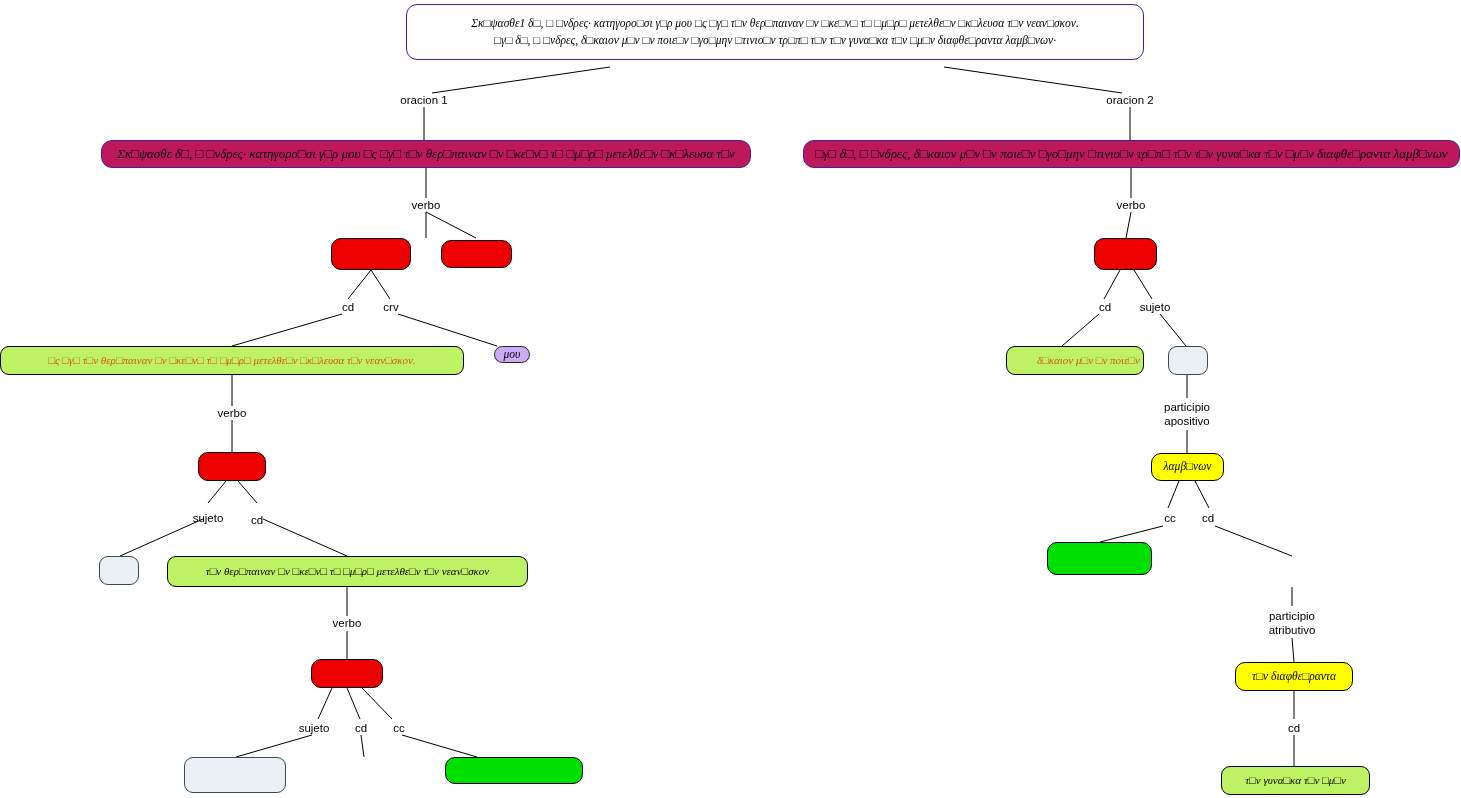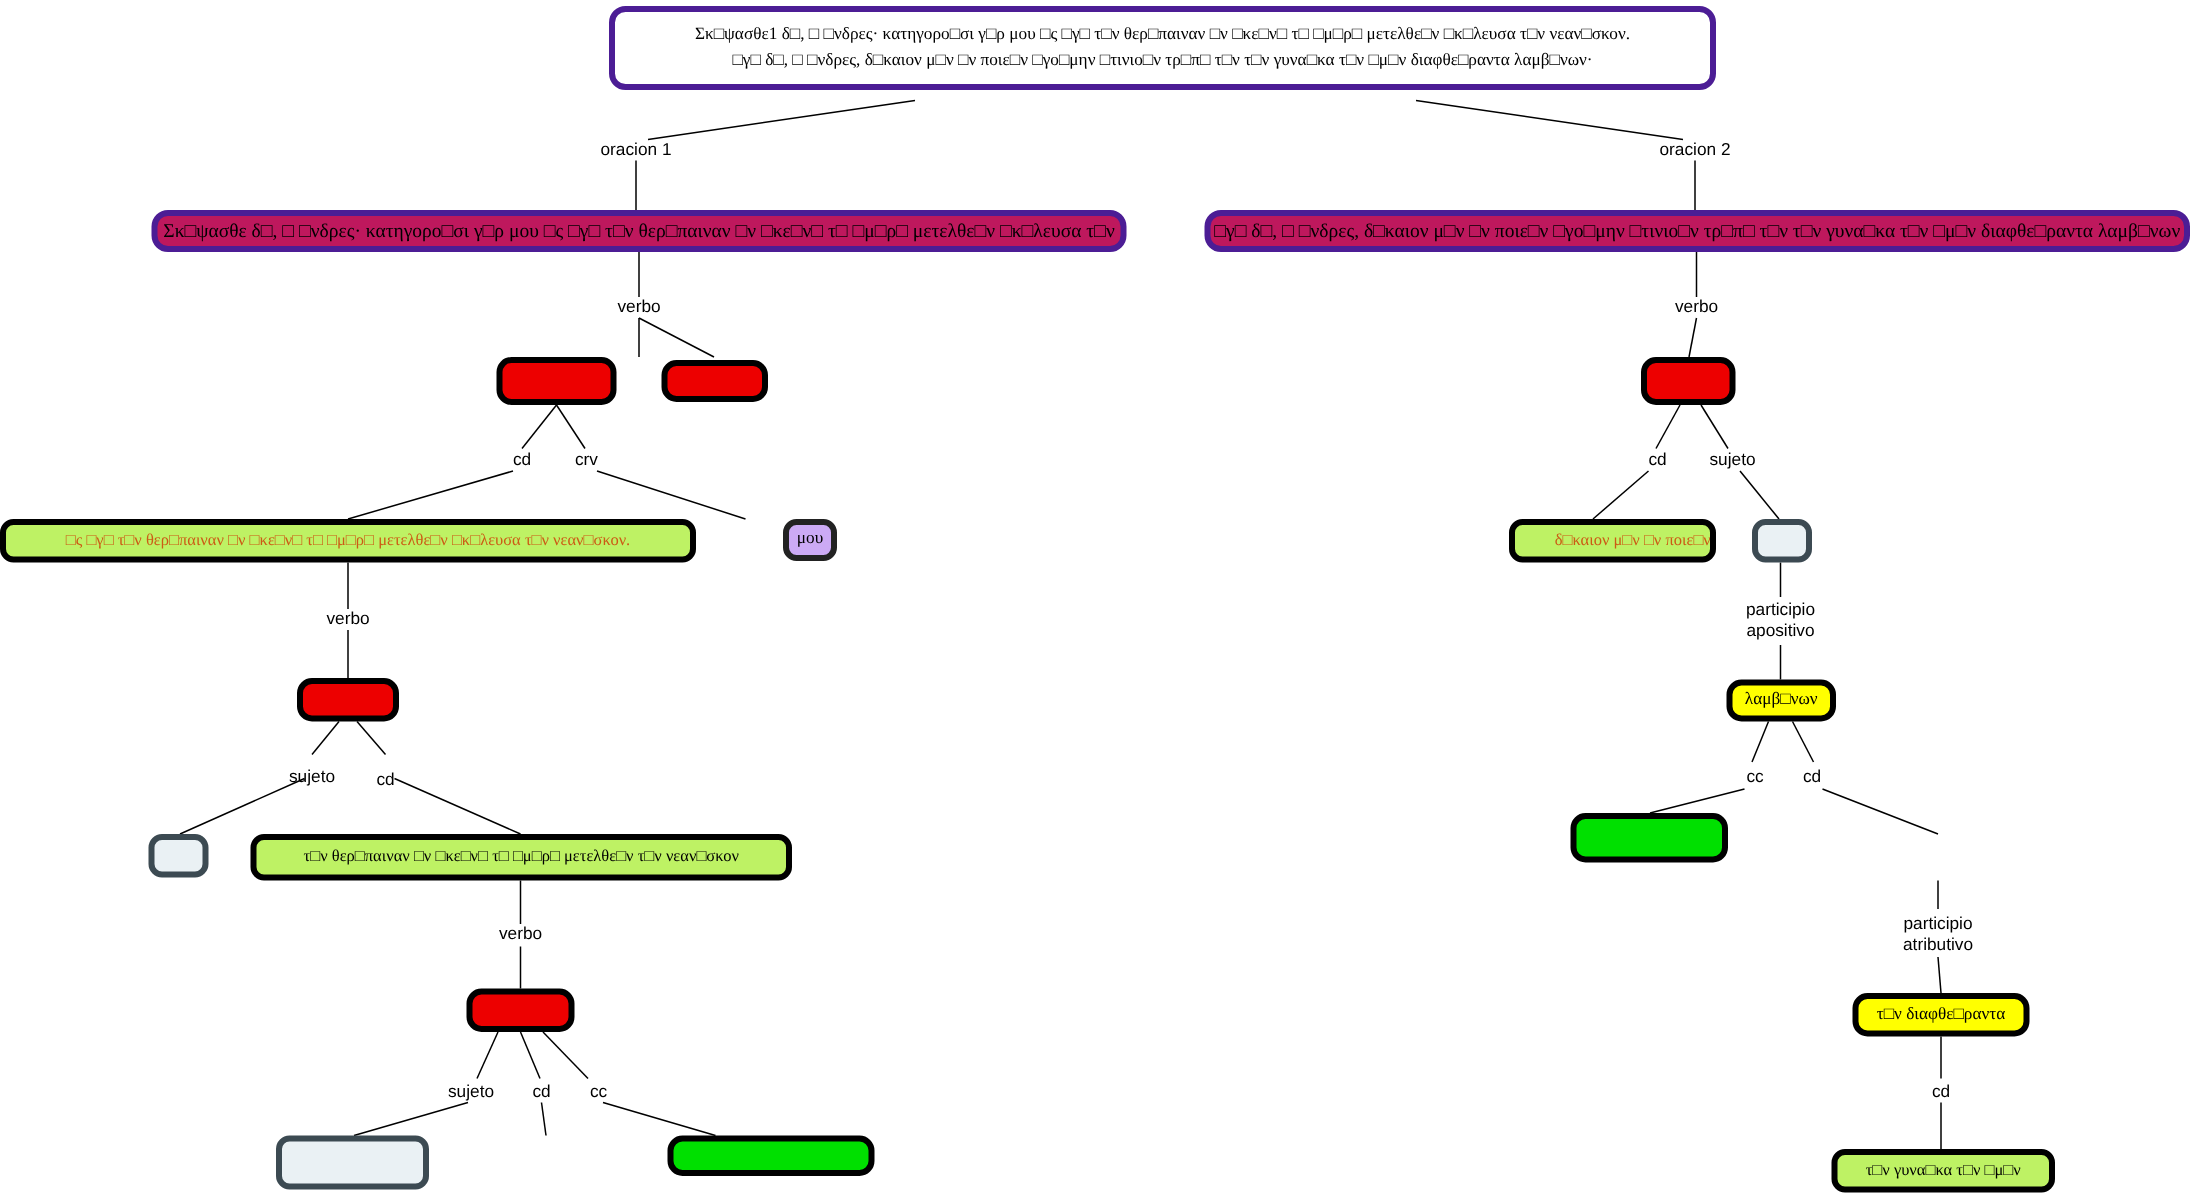--- a/index.html
+++ b/index.html
@@ -22,29 +22,30 @@
     position: absolute;
     left: 0;
     top: 0;
     width: 1461px;
     height: 798px;
     pointer-events: none;
   }
   .node {
     position: absolute;
     box-sizing: border-box;
-    border: 4px solid #4c1d95;
+    border: 1px solid #4c1d95;
     border-radius: 9px;
     display: flex;
     align-items: center;
     justify-content: center;
     text-align: center;
     line-height: 1.15;
     overflow: hidden;
     white-space: nowrap;
+    font-style: italic;
   }
   .node.multiline {
     white-space: normal;
     line-height: 1.45;
     padding: 6px 10px;
   }
   .node-root {
     background: #ffffff;
     color: #000000;
     border-radius: 11px;
@@ -193,21 +194,21 @@
 
   <div class="edge-label" style="left:426px; top:198px;">verbo</div>
 
   <div class="node node-red" style="left:331px; top:238px; width:80px; height:32px;"></div>
   <div class="node node-red" style="left:441px; top:240px; width:71px; height:28px;"></div>
 
   <div class="edge-label" style="left:348px; top:300px;">cd</div>
   <div class="edge-label" style="left:391px; top:300px;">crv</div>
 
   <div class="node node-orange dim" style="left:0px; top:346px; width:464px; height:29px;">□ς □γ□ τ□ν θερ□παιναν □ν □κε□ν□ τ□ □μ□ρ□ μετελθε□ν □κ□λευσα τ□ν νεαν□σκον.</div>
-  <div class="node node-purple" style="left:494px; top:346px; width:36px; height:28px;margin-left:28px;">μου</div>
+  <div class="node node-purple" style="left:494px; top:346px; width:36px; height:17px;">μου</div>
 
   <div class="edge-label" style="left:232px; top:406px;">verbo</div>
 
   <div class="node node-red" style="left:198px; top:452px; width:68px; height:29px;"></div>
 
   <div class="edge-label" style="left:208px; top:511px;">sujeto</div>
   <div class="edge-label" style="left:257px; top:513px;">cd</div>
 
   <div class="node node-empty" style="left:99px; top:556px; width:40px; height:29px;"></div>
   <div class="node node-orange dark" style="left:167px; top:556px; width:361px; height:31px;">τ□ν θερ□παιναν □ν □κε□ν□ τ□ □μ□ρ□ μετελθε□ν  τ□ν νεαν□σκον</div>

